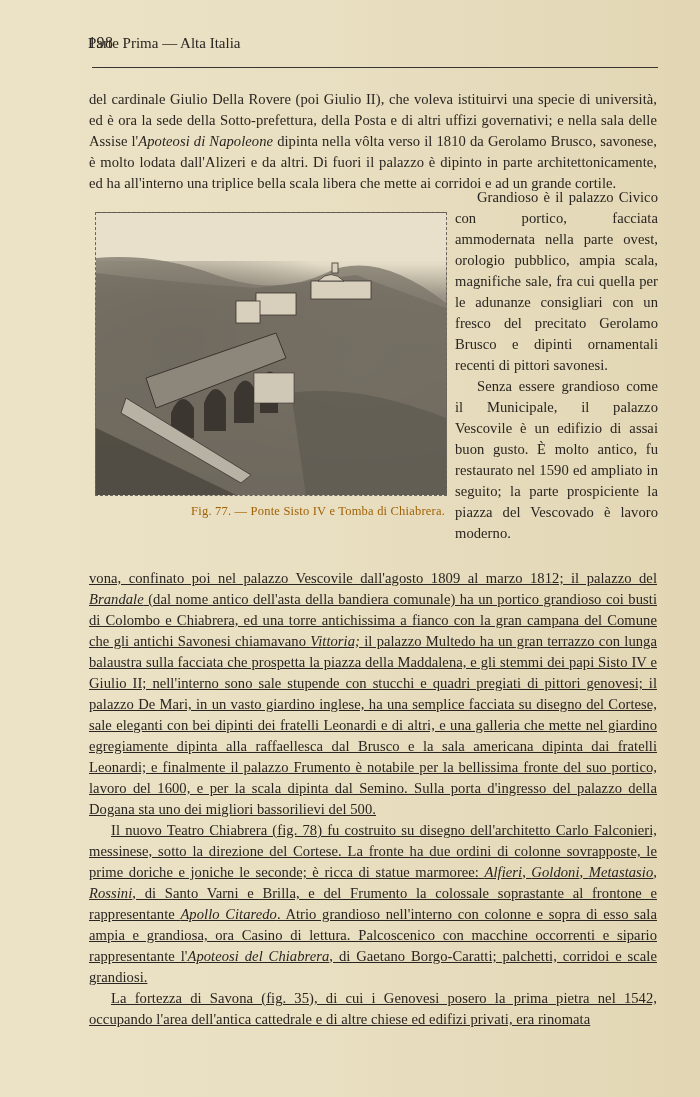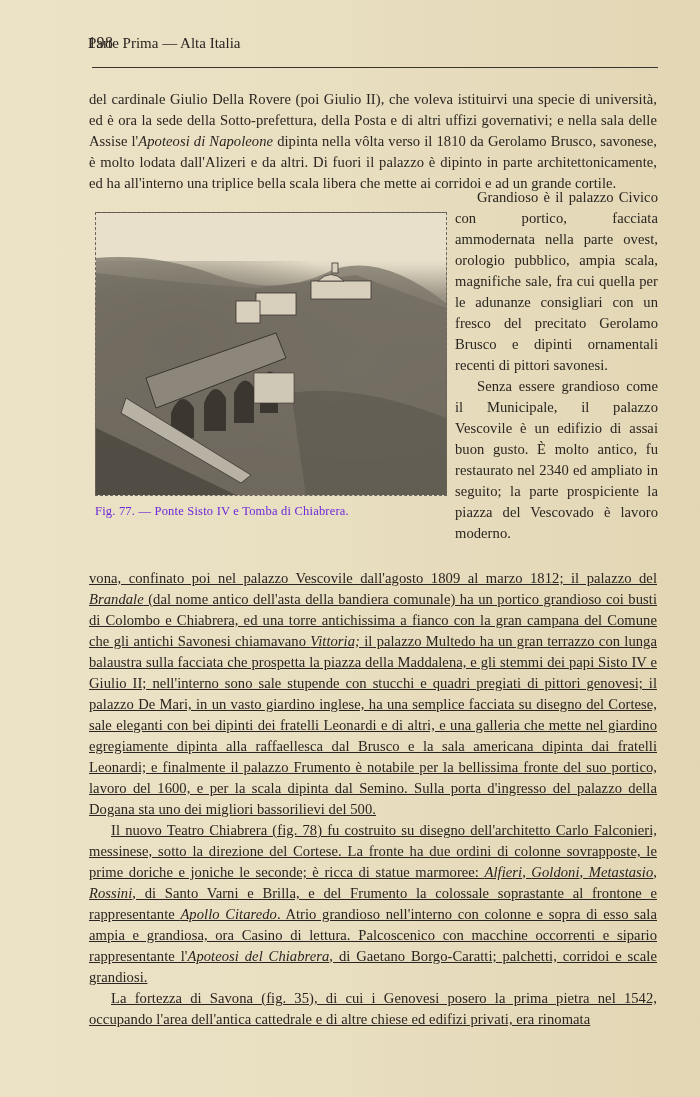--- a/index.html
+++ b/index.html
@@ -39,22 +39,22 @@
     position: absolute; left: 95px; top: 212px; width: 350px; height: 282px;
     border: 1px dashed #6b645a;
     background:
       radial-gradient(ellipse at 75% 55%, #8b857a 0%, transparent 45%),
       radial-gradient(ellipse at 25% 45%, #6e685e 0%, transparent 50%),
       linear-gradient(180deg, #e9e1cc 0%, #e4dcc6 18%, #9b9486 30%, #777064 60%, #5e584f 100%);
     overflow: hidden;
   }
   .fig-svg { position: absolute; left: 0; top: 0; width: 350px; height: 282px; }
   .fig-caption {
-    position: absolute; left: 95px; top: 504px; width: 350px; text-align: left;
-    font-size: 12.5px; letter-spacing: 0.2px; color: #6d28d9;
+    position: absolute; left: 95px; top: 504px; width: 350px; text-align: right;
+    font-size: 12.5px; letter-spacing: 0.2px; color: #a16207;
   }
 </style>
 </head>
 <body>
 
 <div class="page">
 
   <div class="running-head">
     <span class="page-number">198</span>
     <div class="running-title">Parte Prima — Alta Italia</div>
@@ -87,21 +87,21 @@
       <path d="M30 185 L155 262 L145 270 L25 200 Z" fill="#b8b2a4" stroke="#3a3430" stroke-width="0.8"></path>
       <path d="M0 215 L140 282 L0 282 Z" fill="#4e4940" opacity="0.85"></path>
       <path d="M195 180 Q260 170 350 205 L350 282 L210 282 Z" fill="#5a554c" opacity="0.55"></path>
       <rect x="158" y="160" width="40" height="30" fill="#cfc8b6" stroke="#3a3430" stroke-width="0.6"></rect>
     </svg>
   </div>
   <div class="fig-caption">Fig. 77. — Ponte Sisto IV e Tomba di Chiabrera.</div>
 
   <div class="side text">
     <p class="indent">Grandioso è il palazzo Civico con portico, facciata ammodernata nella parte ovest, orologio pubblico, ampia scala, magnifiche sale, fra cui quella per le adunanze consigliari con un fresco del precitato Gerolamo Brusco e dipinti ornamentali recenti di pittori savonesi.</p>
-    <p class="indent">Senza essere grandioso come il Municipale, il palazzo Vescovile è un edifizio di assai buon gusto. È molto antico, fu restaurato nel 2340 ed ampliato in seguito; la parte prospiciente la piazza del Vescovado è lavoro moderno.</p>
+    <p class="indent">Senza essere grandioso come il Municipale, il palazzo Vescovile è un edifizio di assai buon gusto. È molto antico, fu restaurato nel 1590 ed ampliato in seguito; la parte prospiciente la piazza del Vescovado è lavoro moderno.</p>
   </div>
 
   <div class="block bottom text">
     <p><span>vona, confinato poi nel palazzo Vescovile dall'agosto 1809 al marzo 1812; il palazzo del </span><i>Brandale</i><span> (dal nome antico dell'asta della bandiera comunale) ha un portico grandioso coi busti di Colombo e Chiabrera, ed una torre antichissima a fianco con la gran campana del Comune che gli antichi Savonesi chiamavano </span><i>Vittoria;</i><span> il palazzo Multedo ha un gran terrazzo con lunga balaustra sulla facciata che prospetta la piazza della Maddalena, e gli stemmi dei papi Sisto IV e Giulio II; nell'interno sono sale stupende con stucchi e quadri pregiati di pittori genovesi; il palazzo De Mari, in un vasto giardino inglese, ha una semplice facciata su disegno del Cortese, sale eleganti con bei dipinti dei fratelli Leonardi e di altri, e una galleria che mette nel giardino egregiamente dipinta alla raffaellesca dal Brusco e la sala americana dipinta dai fratelli Leonardi; e finalmente il palazzo Frumento è notabile per la bellissima fronte del suo portico, lavoro del 1600, e per la scala dipinta dal Semino. Sulla porta d'ingresso del palazzo della Dogana sta uno dei migliori bassorilievi del 500.</span></p>
     <p class="indent"><span>Il nuovo Teatro Chiabrera (fig. 78) fu costruito su disegno dell'architetto Carlo Falconieri, messinese, sotto la direzione del Cortese. La fronte ha due ordini di colonne sovrapposte, le prime doriche e joniche le seconde; è ricca di statue marmoree: </span><i>Alfieri</i><span>, </span><i>Goldoni</i><span>, </span><i>Metastasio</i><span>, </span><i>Rossini</i><span>, di Santo Varni e Brilla, e del Frumento la colossale soprastante al frontone e rappresentante </span><i>Apollo Citaredo</i><span>. Atrio grandioso nell'interno con colonne e sopra di esso sala ampia e grandiosa, ora Casino di lettura. Palcoscenico con macchine occorrenti e sipario rappresentante l'</span><i>Apoteosi del Chiabrera</i><span>, di Gaetano Borgo-Caratti; palchetti, corridoi e scale grandiosi.</span></p>
     <p class="indent">La fortezza di Savona (fig. 35), di cui i Genovesi posero la prima pietra nel 1542, occupando l'area dell'antica cattedrale e di altre chiese ed edifizi privati, era rinomata</p>
   </div>
 
 </div>
 

